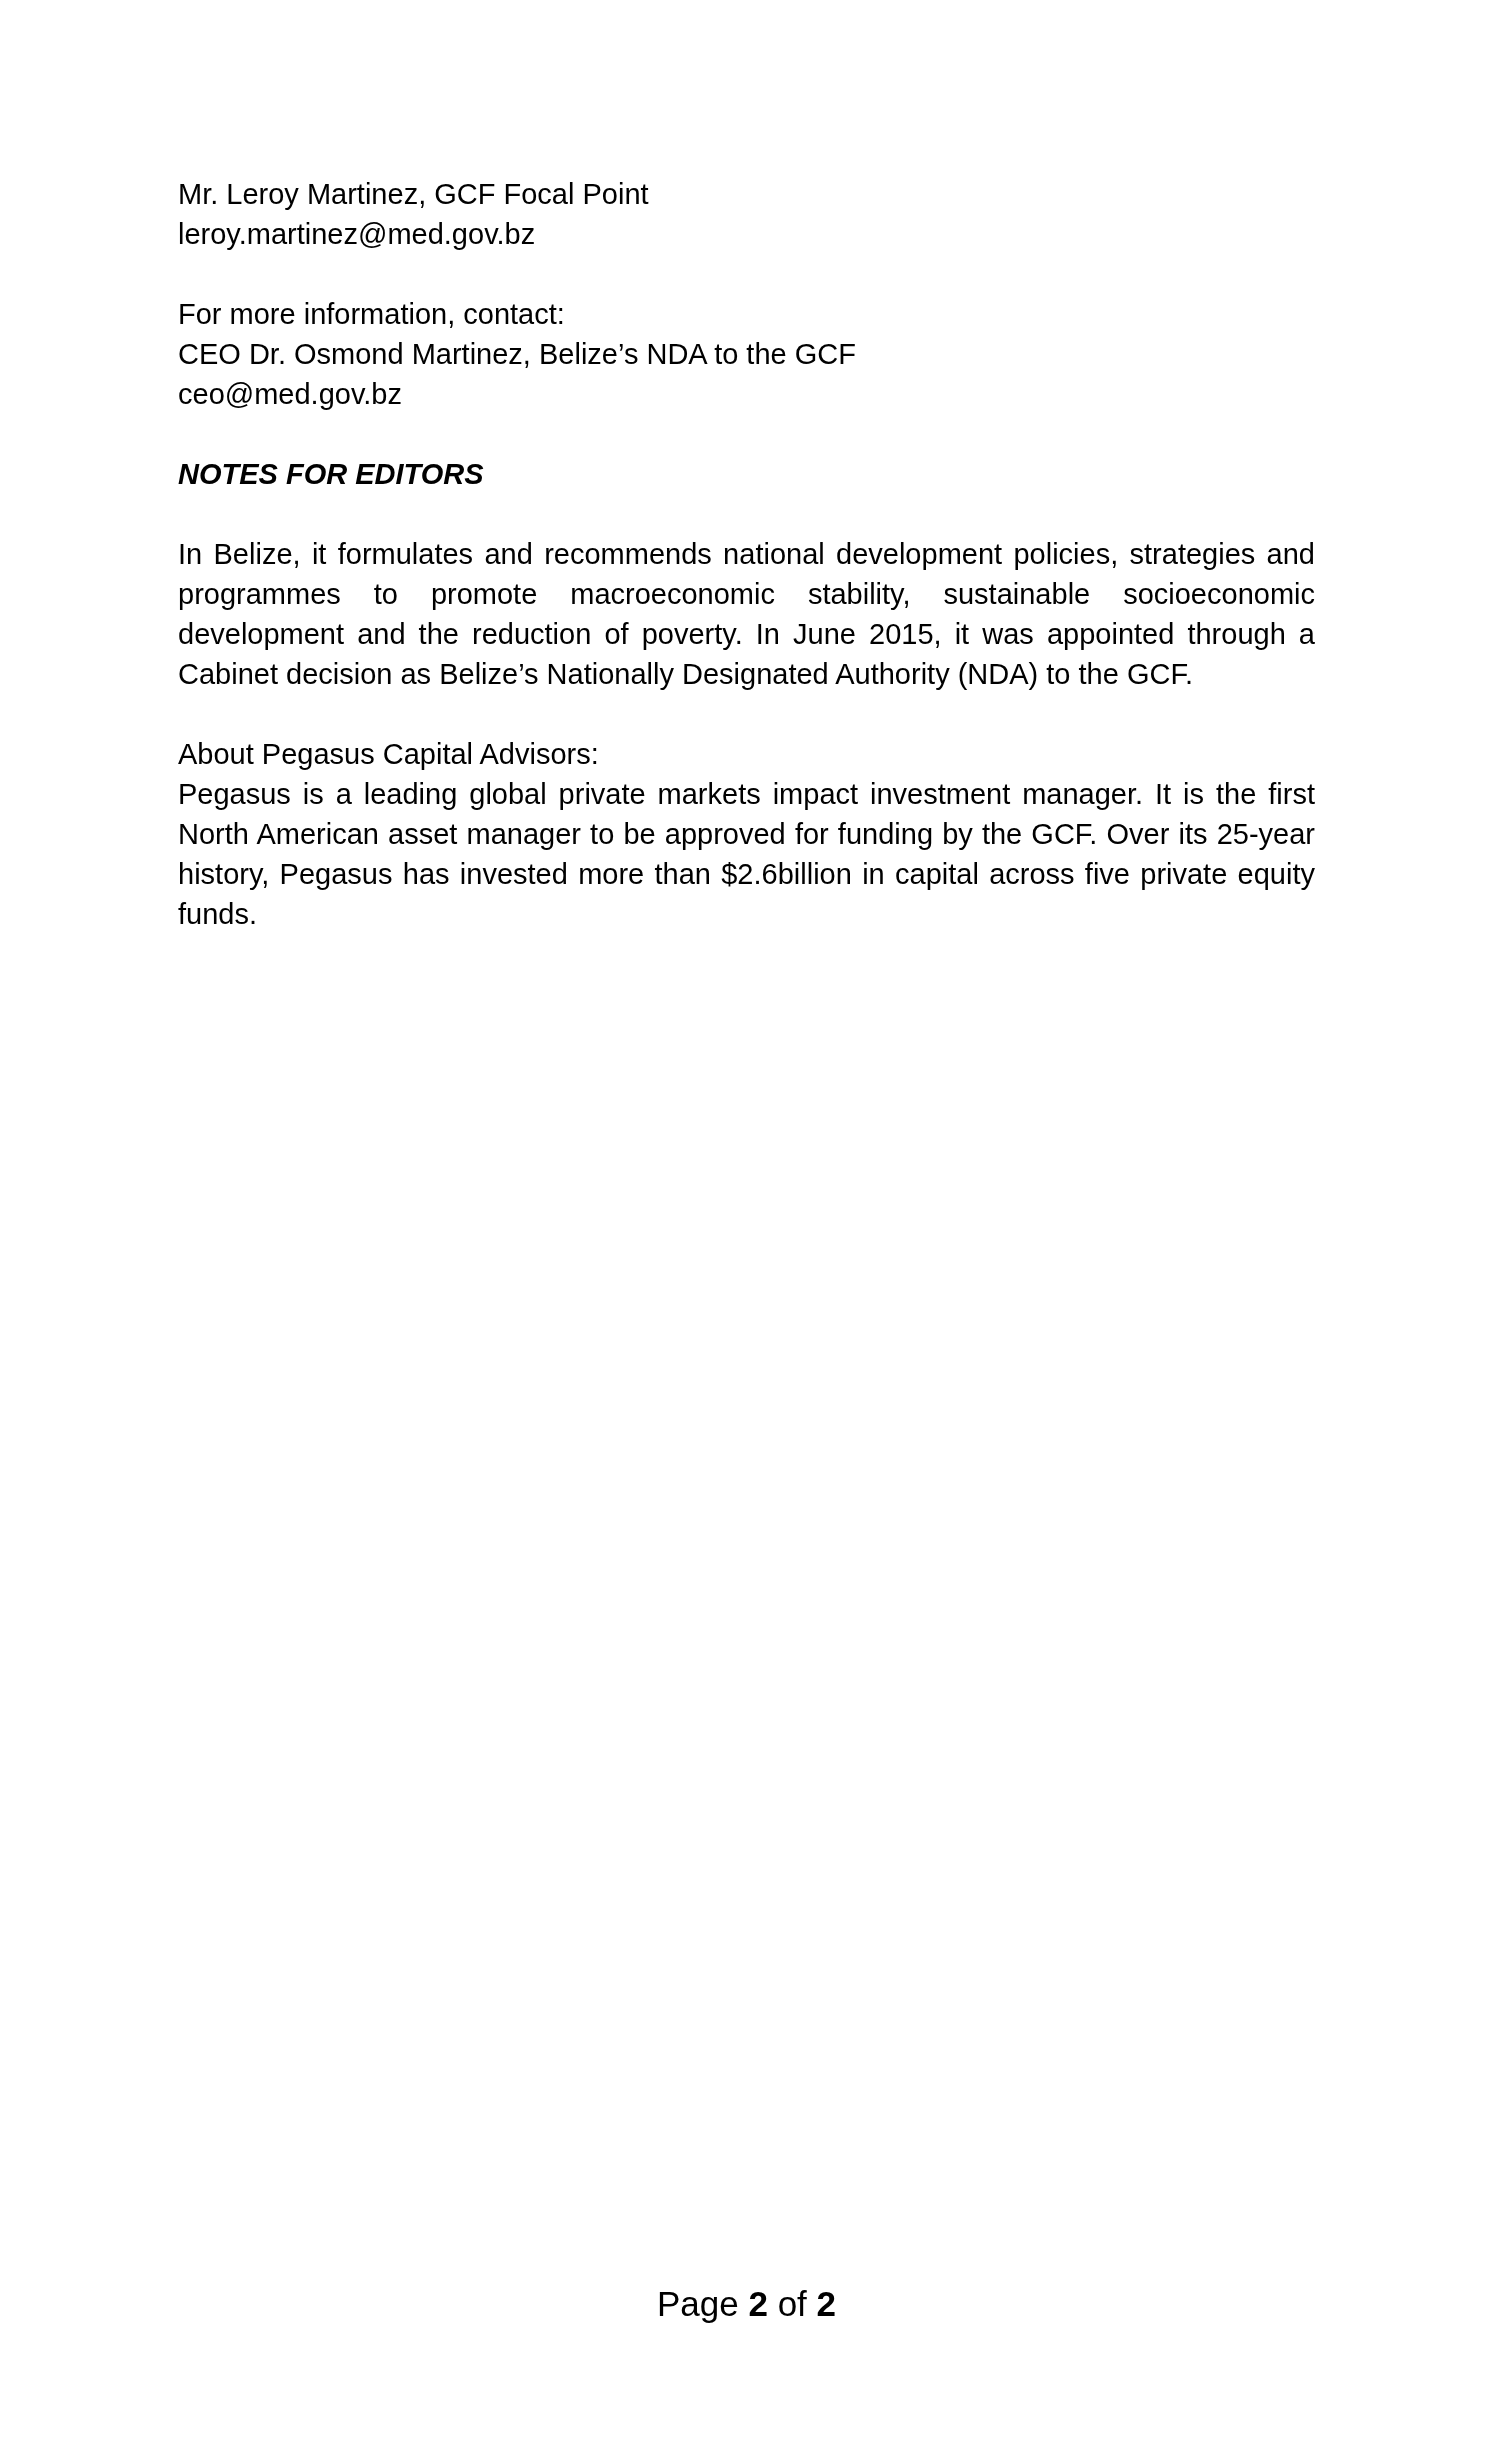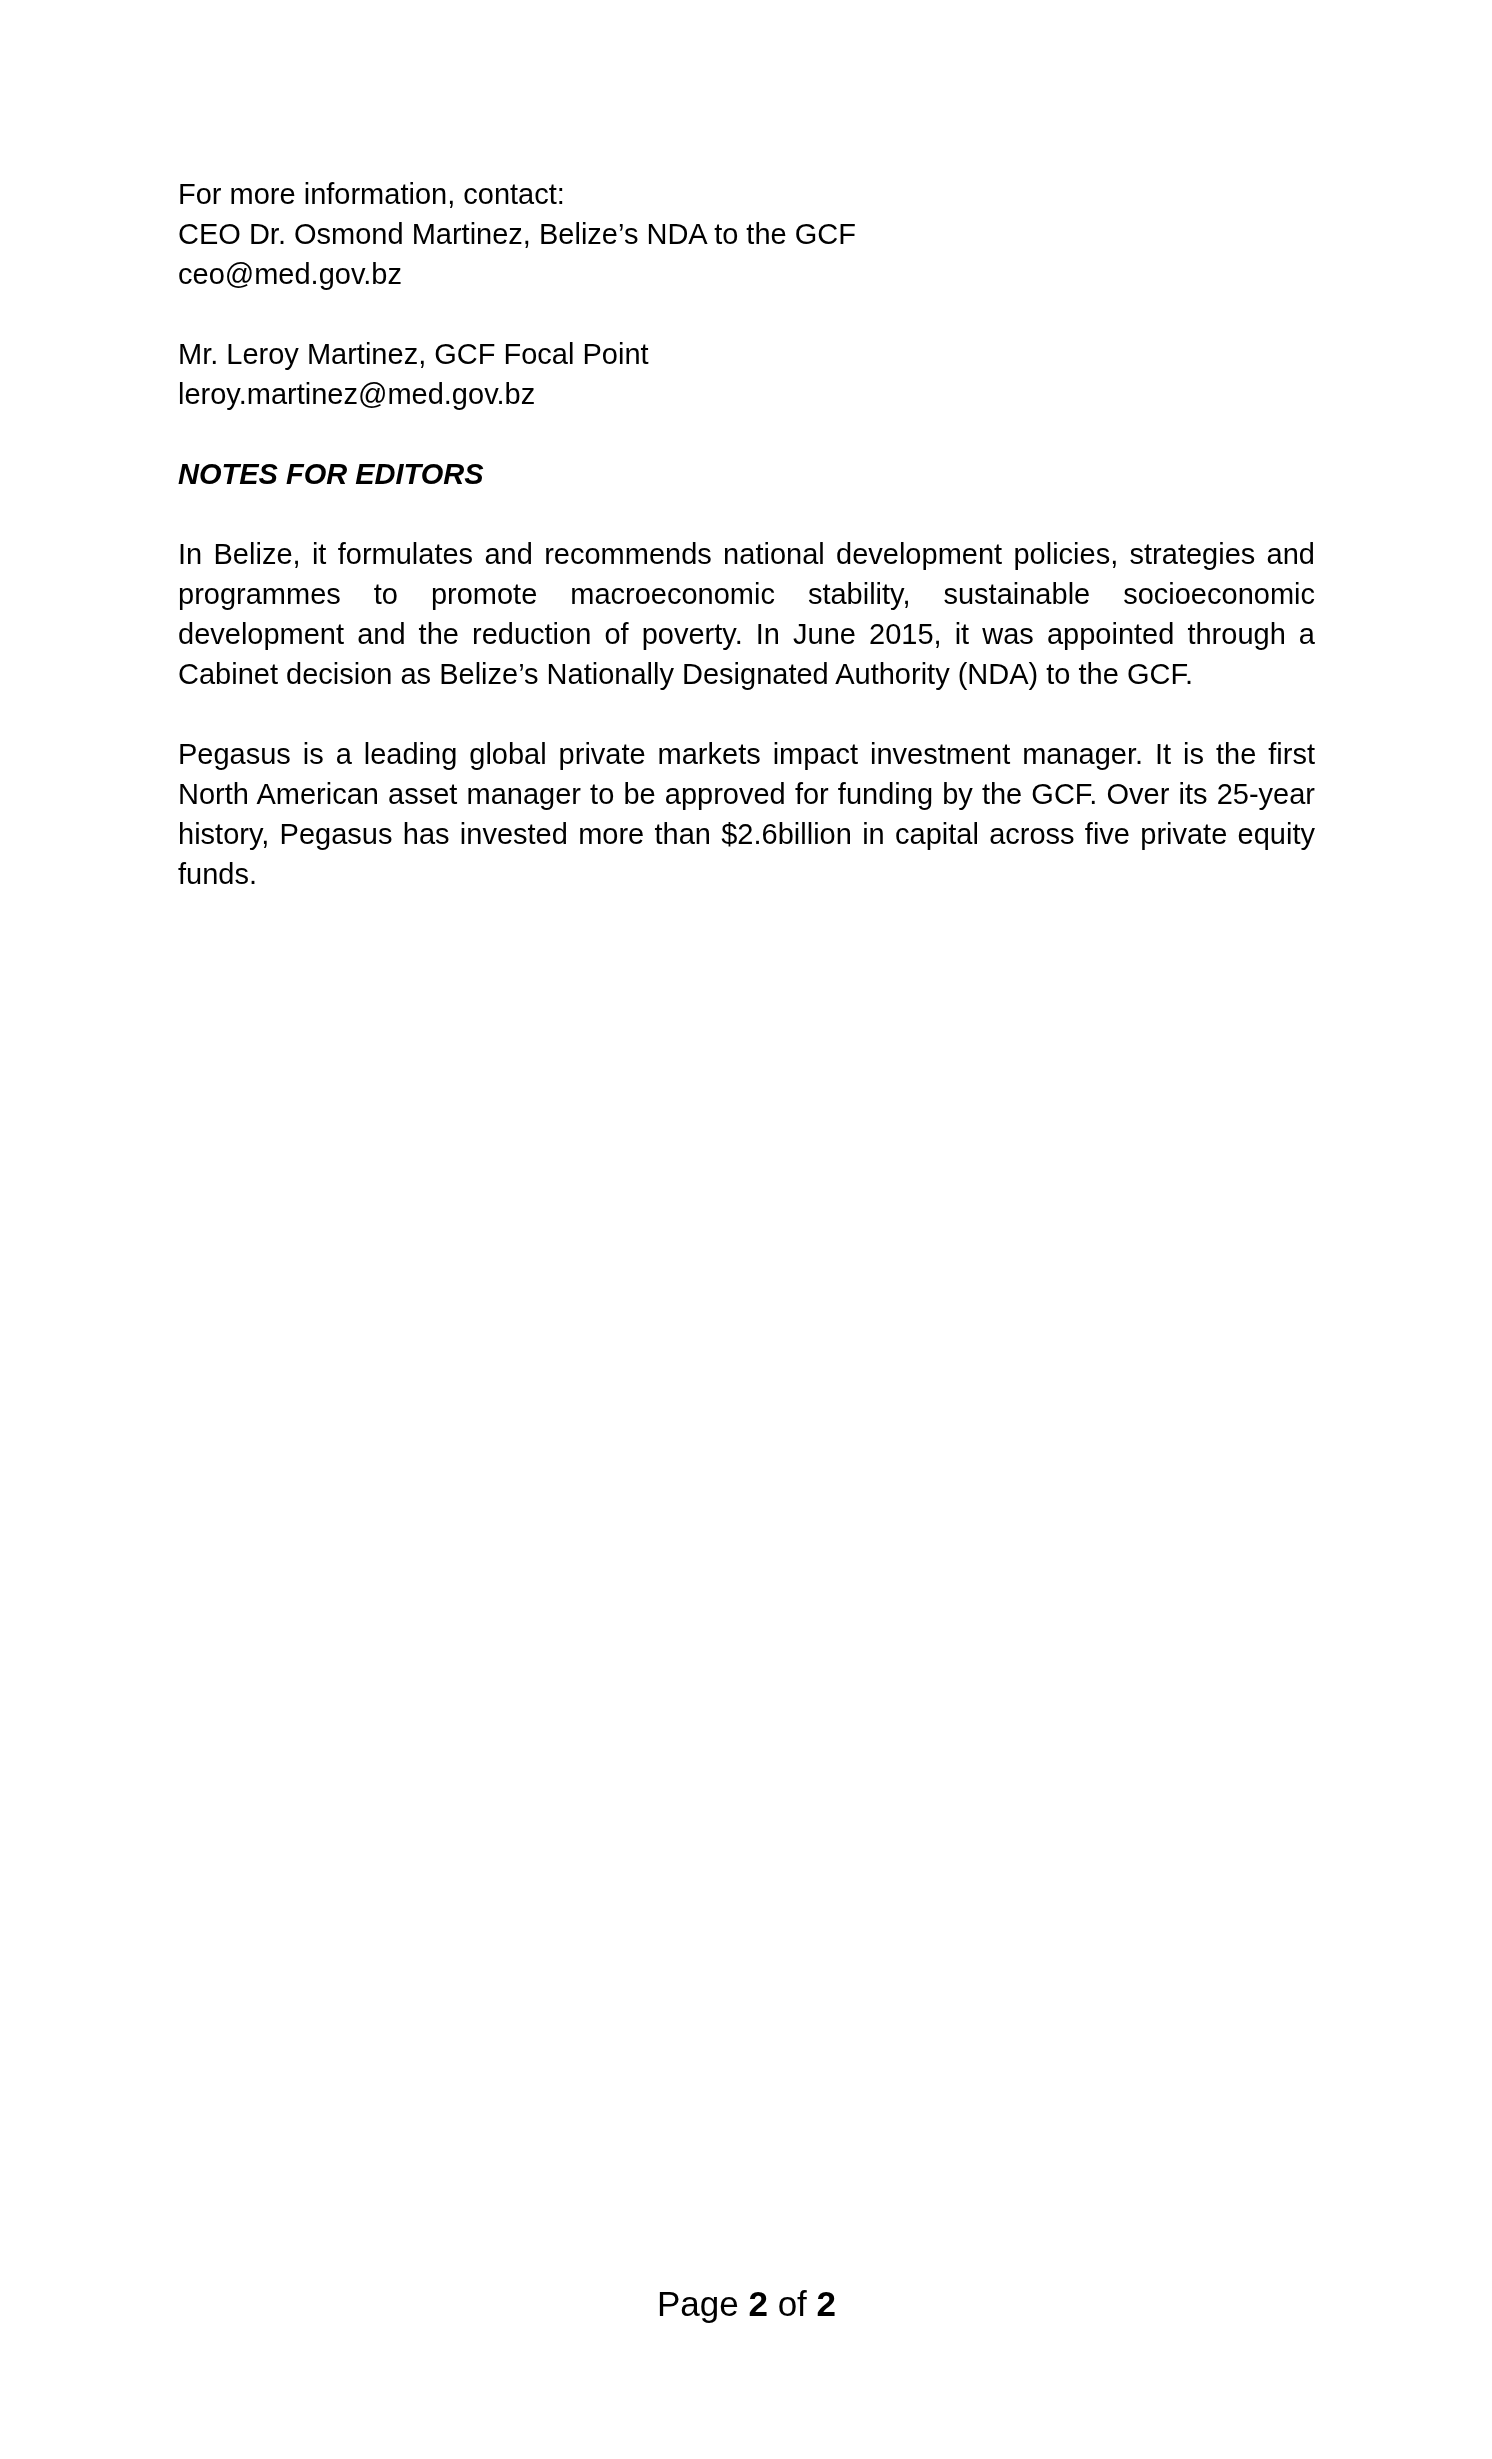--- a/index.html
+++ b/index.html
@@ -39,37 +39,38 @@
   .bold { font-weight: bold; }
 </style>
 </head>
 <body>
 
 <div class="page">
 
   <div class="content">
 
     <div class="block">
+      <span class="line">Mr. Leroy Martinez, GCF Focal Point</span>
+      <span class="line">leroy.martinez@med.gov.bz</span>
+    </div>
+
+    <div class="block">
       <span class="line">For more information, contact:</span>
       <span class="line">CEO Dr. Osmond Martinez, Belize’s NDA to the GCF</span>
       <span class="line">ceo@med.gov.bz</span>
-    </div>
-
-    <div class="block">
-      <span class="line">Mr. Leroy Martinez, GCF Focal Point</span>
-      <span class="line">leroy.martinez@med.gov.bz</span>
     </div>
 
     <div class="block heading-bold">NOTES FOR EDITORS</div>
 
     <div class="block">
       <p class="para">In Belize, it formulates and recommends national development policies, strategies and programmes to promote macroeconomic stability, sustainable socioeconomic development and the reduction of poverty. In June 2015, it was appointed through a Cabinet decision as Belize’s Nationally Designated Authority (NDA) to the GCF.</p>
     </div>
 
     <div class="block">
+      <span class="line">About Pegasus Capital Advisors:</span>
       <p class="para">Pegasus is a leading global private markets impact investment manager. It is the first North American asset manager to be approved for funding by the GCF. Over its 25-year history, Pegasus has invested more than $2.6billion in capital across five private equity funds.</p>
     </div>
 
   </div>
 
   <div class="footer"><span>Page</span> <span class="bold">2</span> <span>of</span> <span class="bold">2</span></div>
 
 </div>
 
 

